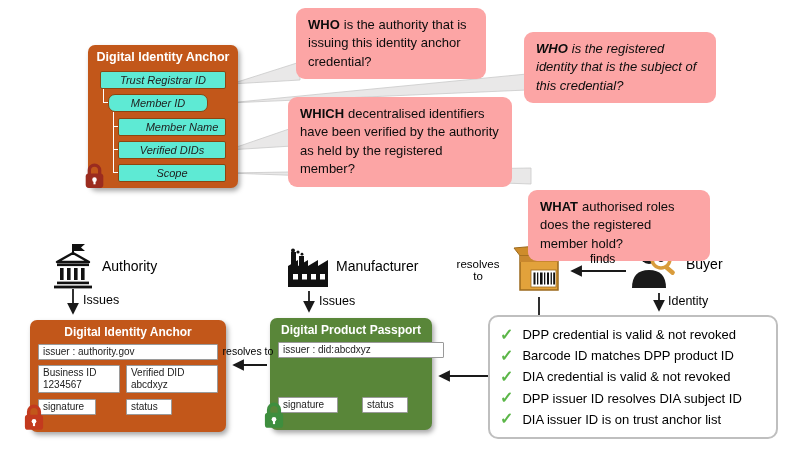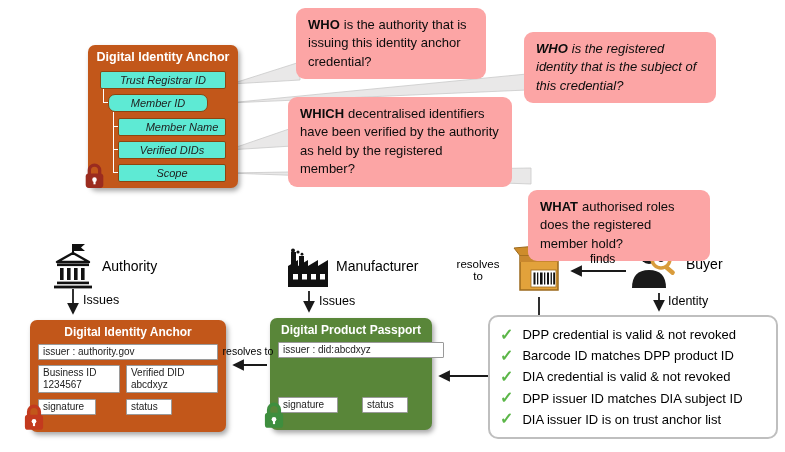--- a/index.html
+++ b/index.html
@@ -259,21 +259,21 @@
     <div class="chk-row">
       <span class="chk-mark">✓</span>
       <span>Barcode ID matches DPP product ID</span>
     </div>
     <div class="chk-row">
       <span class="chk-mark">✓</span>
       <span>DIA credential is valid &amp; not revoked</span>
     </div>
     <div class="chk-row">
       <span class="chk-mark">✓</span>
-      <span>DPP issuer ID matches DIA subject ID</span>
+      <span>DPP issuer ID resolves DIA subject ID</span>
     </div>
     <div class="chk-row">
       <span class="chk-mark">✓</span>
       <span>DIA issuer ID is on trust anchor list</span>
     </div>
   </div>
 
 </div>
 
 </body></html>

